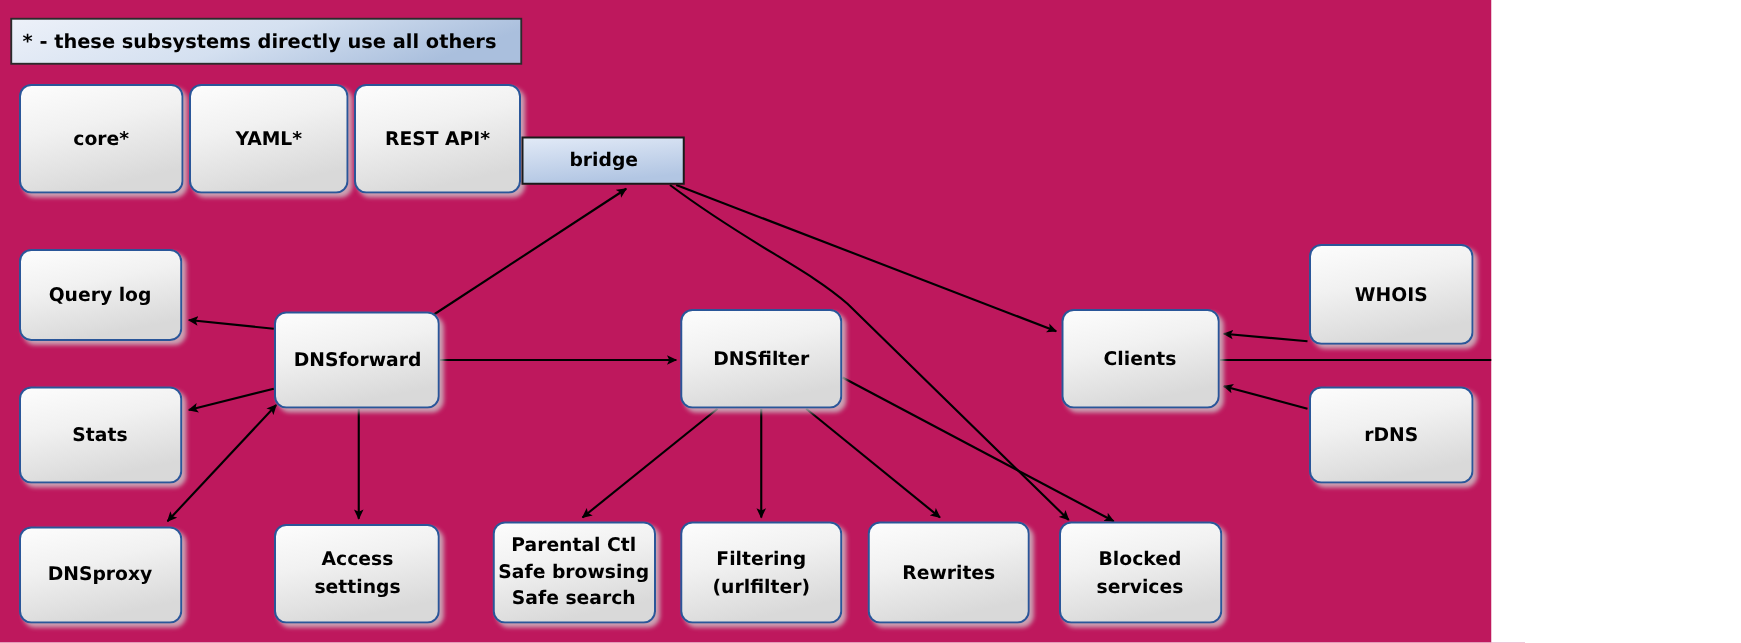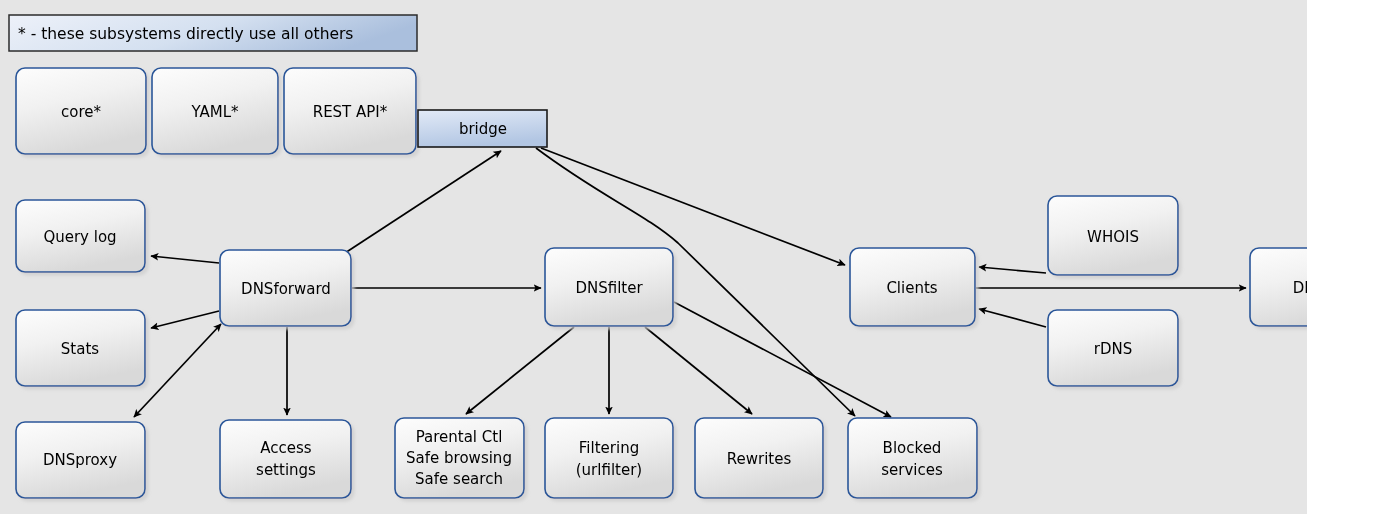--- a/index.html
+++ b/index.html
@@ -6,24 +6,25 @@
   html, body {
     margin: 0;
     padding: 0;
     background: #ffffff;
   }
   body {
     font-family: "DejaVu Sans", "Liberation Sans", sans-serif;
   }
   #diagram-root {
     position: relative;
-    width: 1307px;
+    width: 1193px;
     height: 514px;
-    background: #e5e5e5;
+    background: #be185d;
     overflow: hidden;
+    font-weight: bold;
   }
   svg#diagram-svg {
     position: absolute;
     left: 0;
     top: 0;
     width: 1393px;
     height: 514px;
     display: block;
   }
   .node-label {

